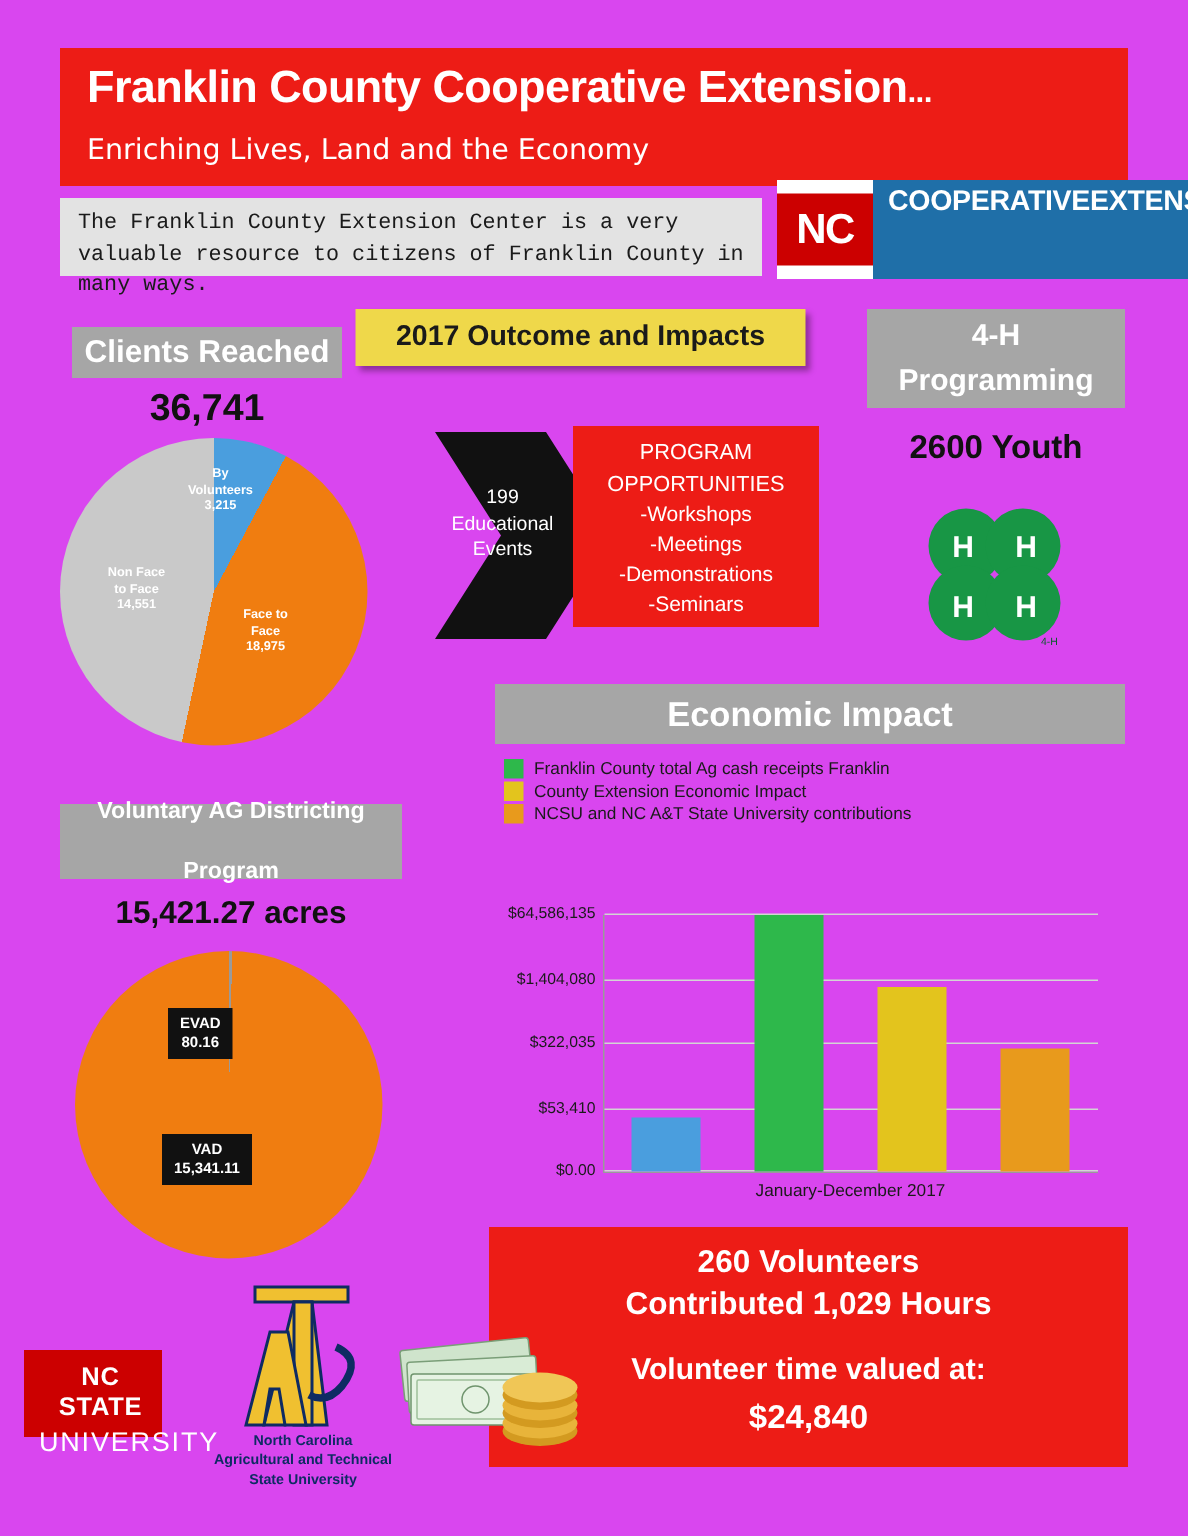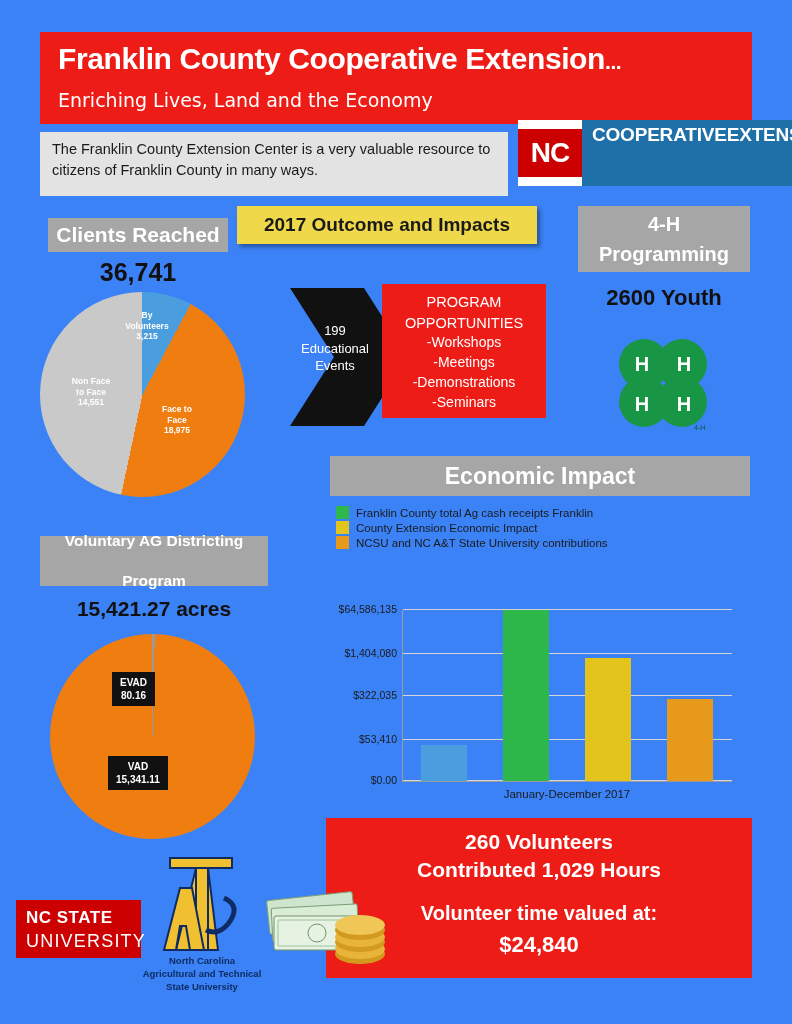--- a/index.html
+++ b/index.html
@@ -6,21 +6,21 @@
   html, body { margin: 0; padding: 0; }
   body {
     width: 792px; height: 1024px;
     background: #ffffff;
     font-family: "Liberation Sans", sans-serif;
     position: relative;
     overflow: hidden;
   }
   .page {
     position: absolute; inset: 0;
-    background: #3b82f6;
+    background: #d946ef;
   }
 
   
   .header-band {
     position: absolute; left: 40px; top: 32px; width: 712px; height: 92px;
     background: #ed1c16;
   }
   .header-title {
     position: absolute; left: 58px; top: 42px;
     font-size: 30px; font-weight: bold; color: #ffffff;
@@ -30,24 +30,24 @@
   .header-title .ellipsis { font-size: 21px; font-weight: bold; }
   .header-sub {
     position: absolute; left: 58px; top: 89px;
     font-size: 19px; color: #ffffff;
     font-family: "DejaVu Sans", sans-serif;
     white-space: nowrap;
   }
 
   
   .blurb {
-    position: absolute; left: 40px; top: 132px; width: 468px; height: 64px;
+    position: absolute; left: 40px; top: 132px; width: 468px; height: 52px;
     background: #e3e3e3;
     padding: 7px 10px 0 12px;
-    font-family: Liberation Sans, sans-serif;
+    font-family: Liberation Mono, monospace;
     font-size: 14.5px; line-height: 1.42; color: #1a1a1a;
   }
 
   
   .nc-logo {
     position: absolute; left: 518px; top: 120px; width: 234px; height: 66px;
     display: flex; align-items: stretch;
   }
   .nc-logo .nc-red {
     width: 72px; background: #ffffff;
@@ -189,22 +189,22 @@
   .vol-line1 { position: absolute; left: 0; top: 12px; width: 100%; font-size: 21px; font-weight: bold; }
   .vol-line2 { position: absolute; left: 0; top: 40px; width: 100%; font-size: 21px; font-weight: bold; }
   .vol-line3 { position: absolute; left: 0; top: 84px; width: 100%; font-size: 20px; font-weight: bold; }
   .vol-line4 { position: absolute; left: 0; top: 114px; width: 100%; font-size: 22px; font-weight: bold; }
 
   
   .money { position: absolute; left: 262px; top: 880px; width: 130px; height: 90px; }
 
   
   .ncstate {
-    position: absolute; left: 16px; top: 900px; width: 125px; height: 58px;
-    background: #cc0000; color: #ffffff; padding: 8px 0 0 10px;
+    position: absolute; left: 16px; top: 900px; width: 92px; height: 58px;
+    background: #cc0000; color: #ffffff; padding: 8px 0 0 10px; text-align: center;
   }
   .ncstate .n1 { font-size: 17px; font-weight: bold; letter-spacing: 0.5px; }
   .ncstate .n2 { font-size: 18px; letter-spacing: 1.2px; margin-top: 3px; }
 
   
   .ncat { position: absolute; left: 140px; top: 854px; width: 124px; height: 102px; }
   .ncat-text {
     position: absolute; left: 108px; top: 955px; width: 188px;
     text-align: center; font-size: 9.5px; font-weight: bold; color: #0e2b63;
     line-height: 1.35;

